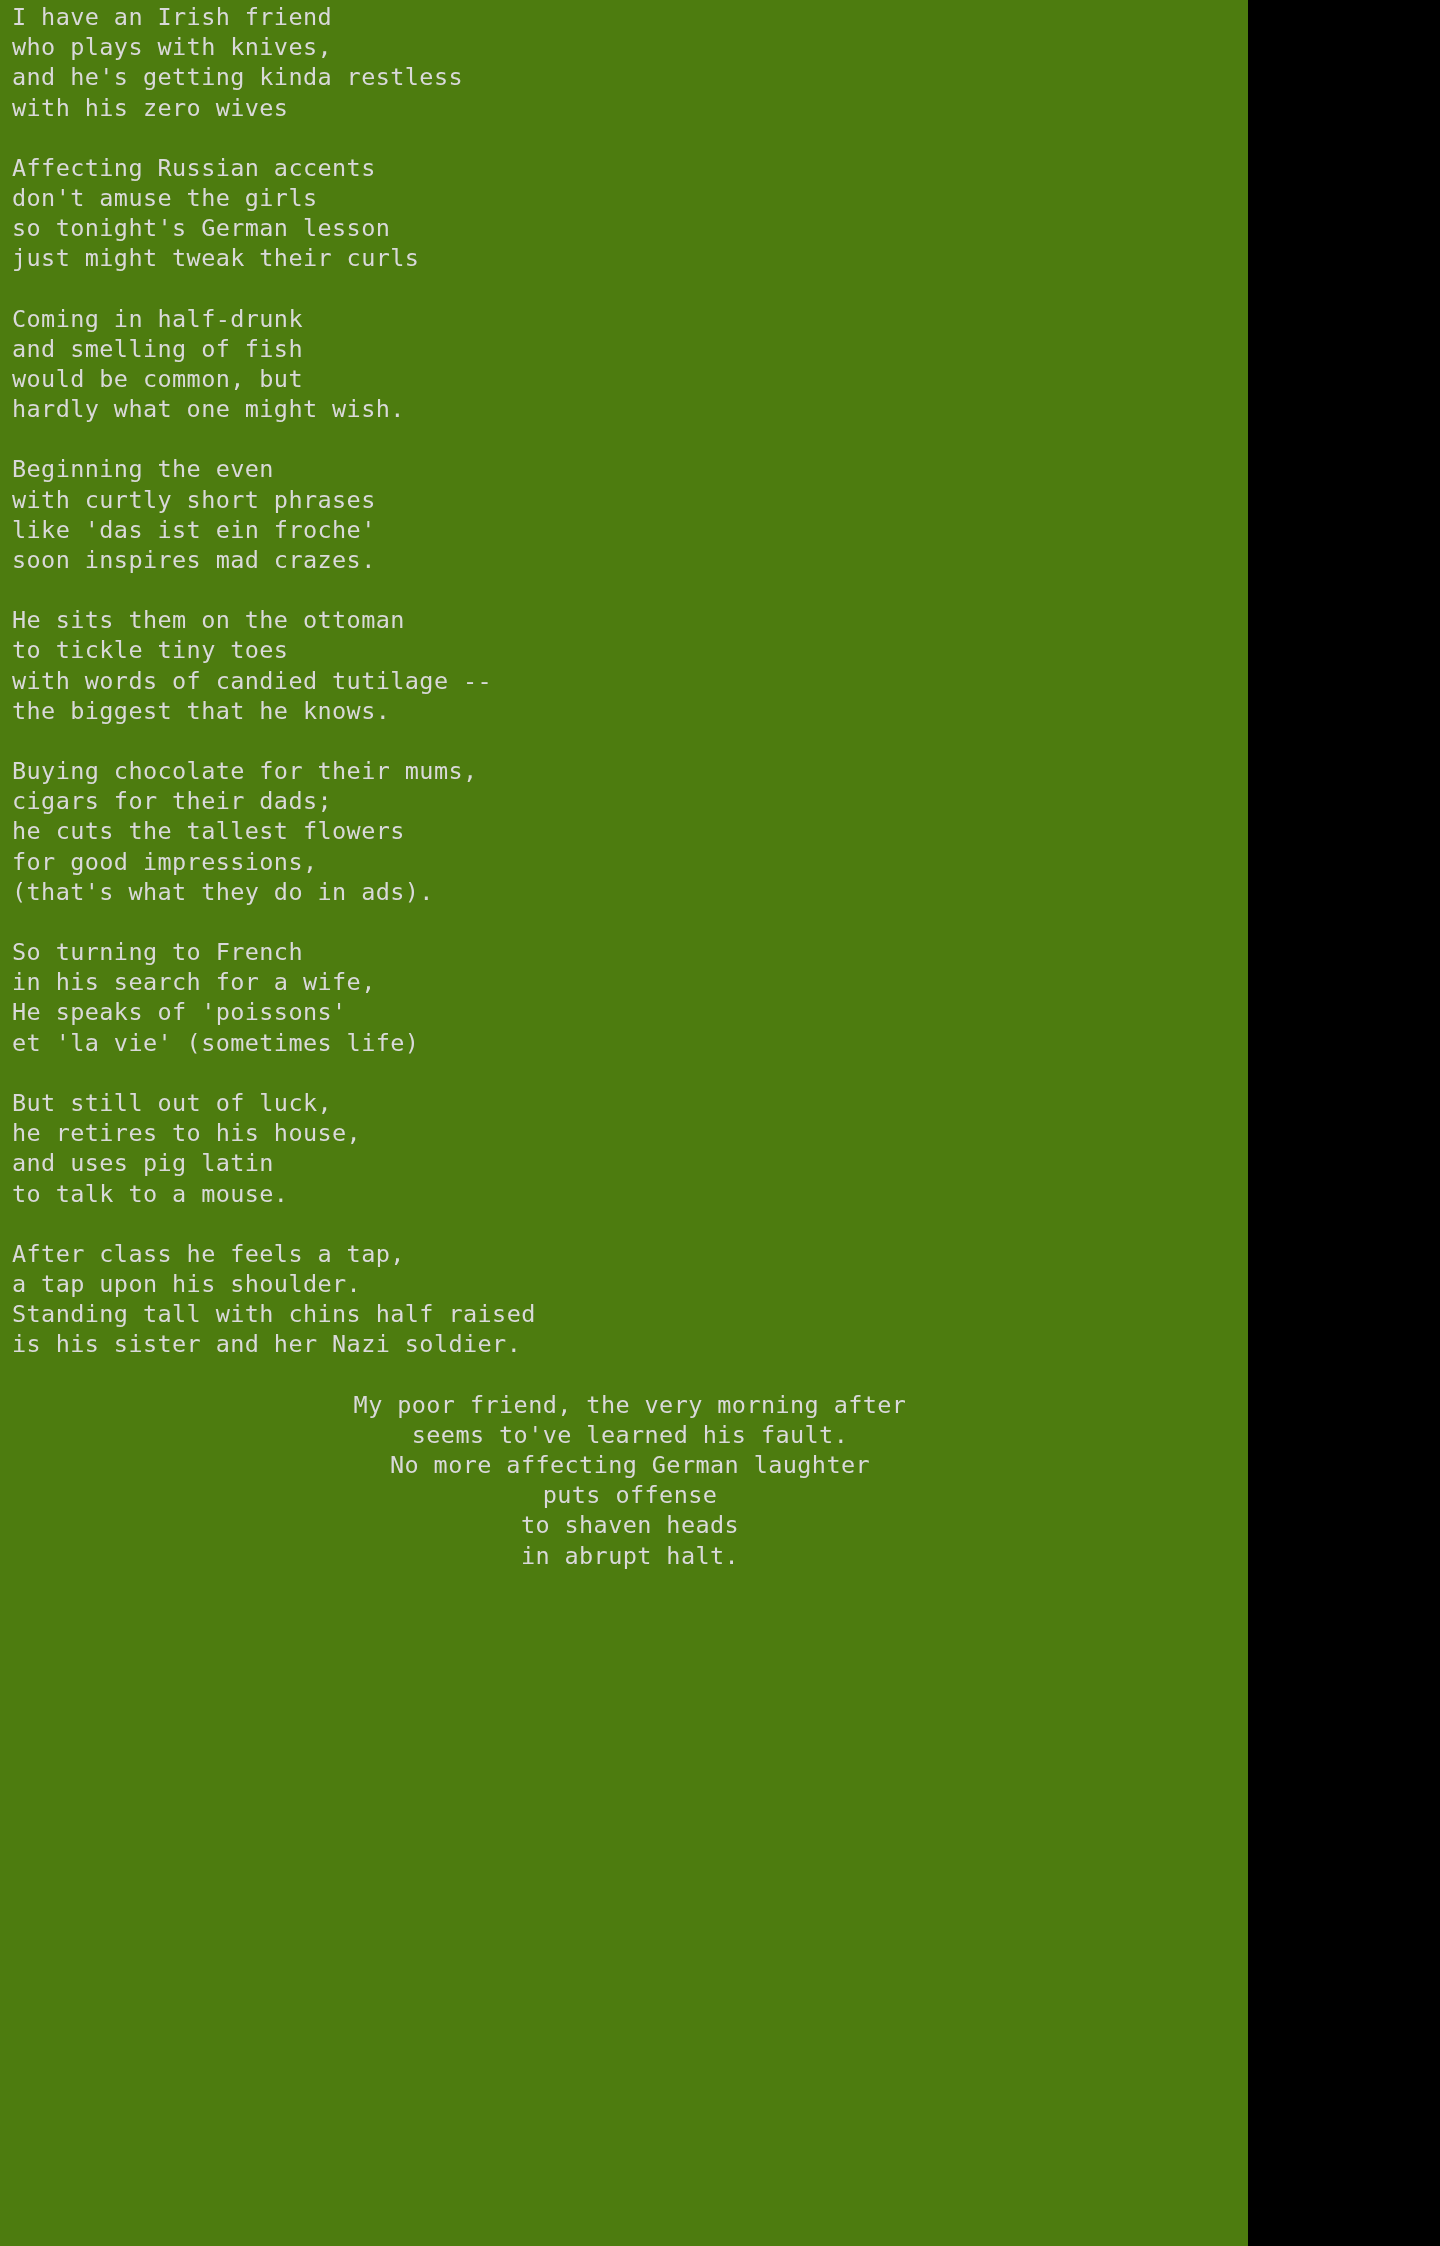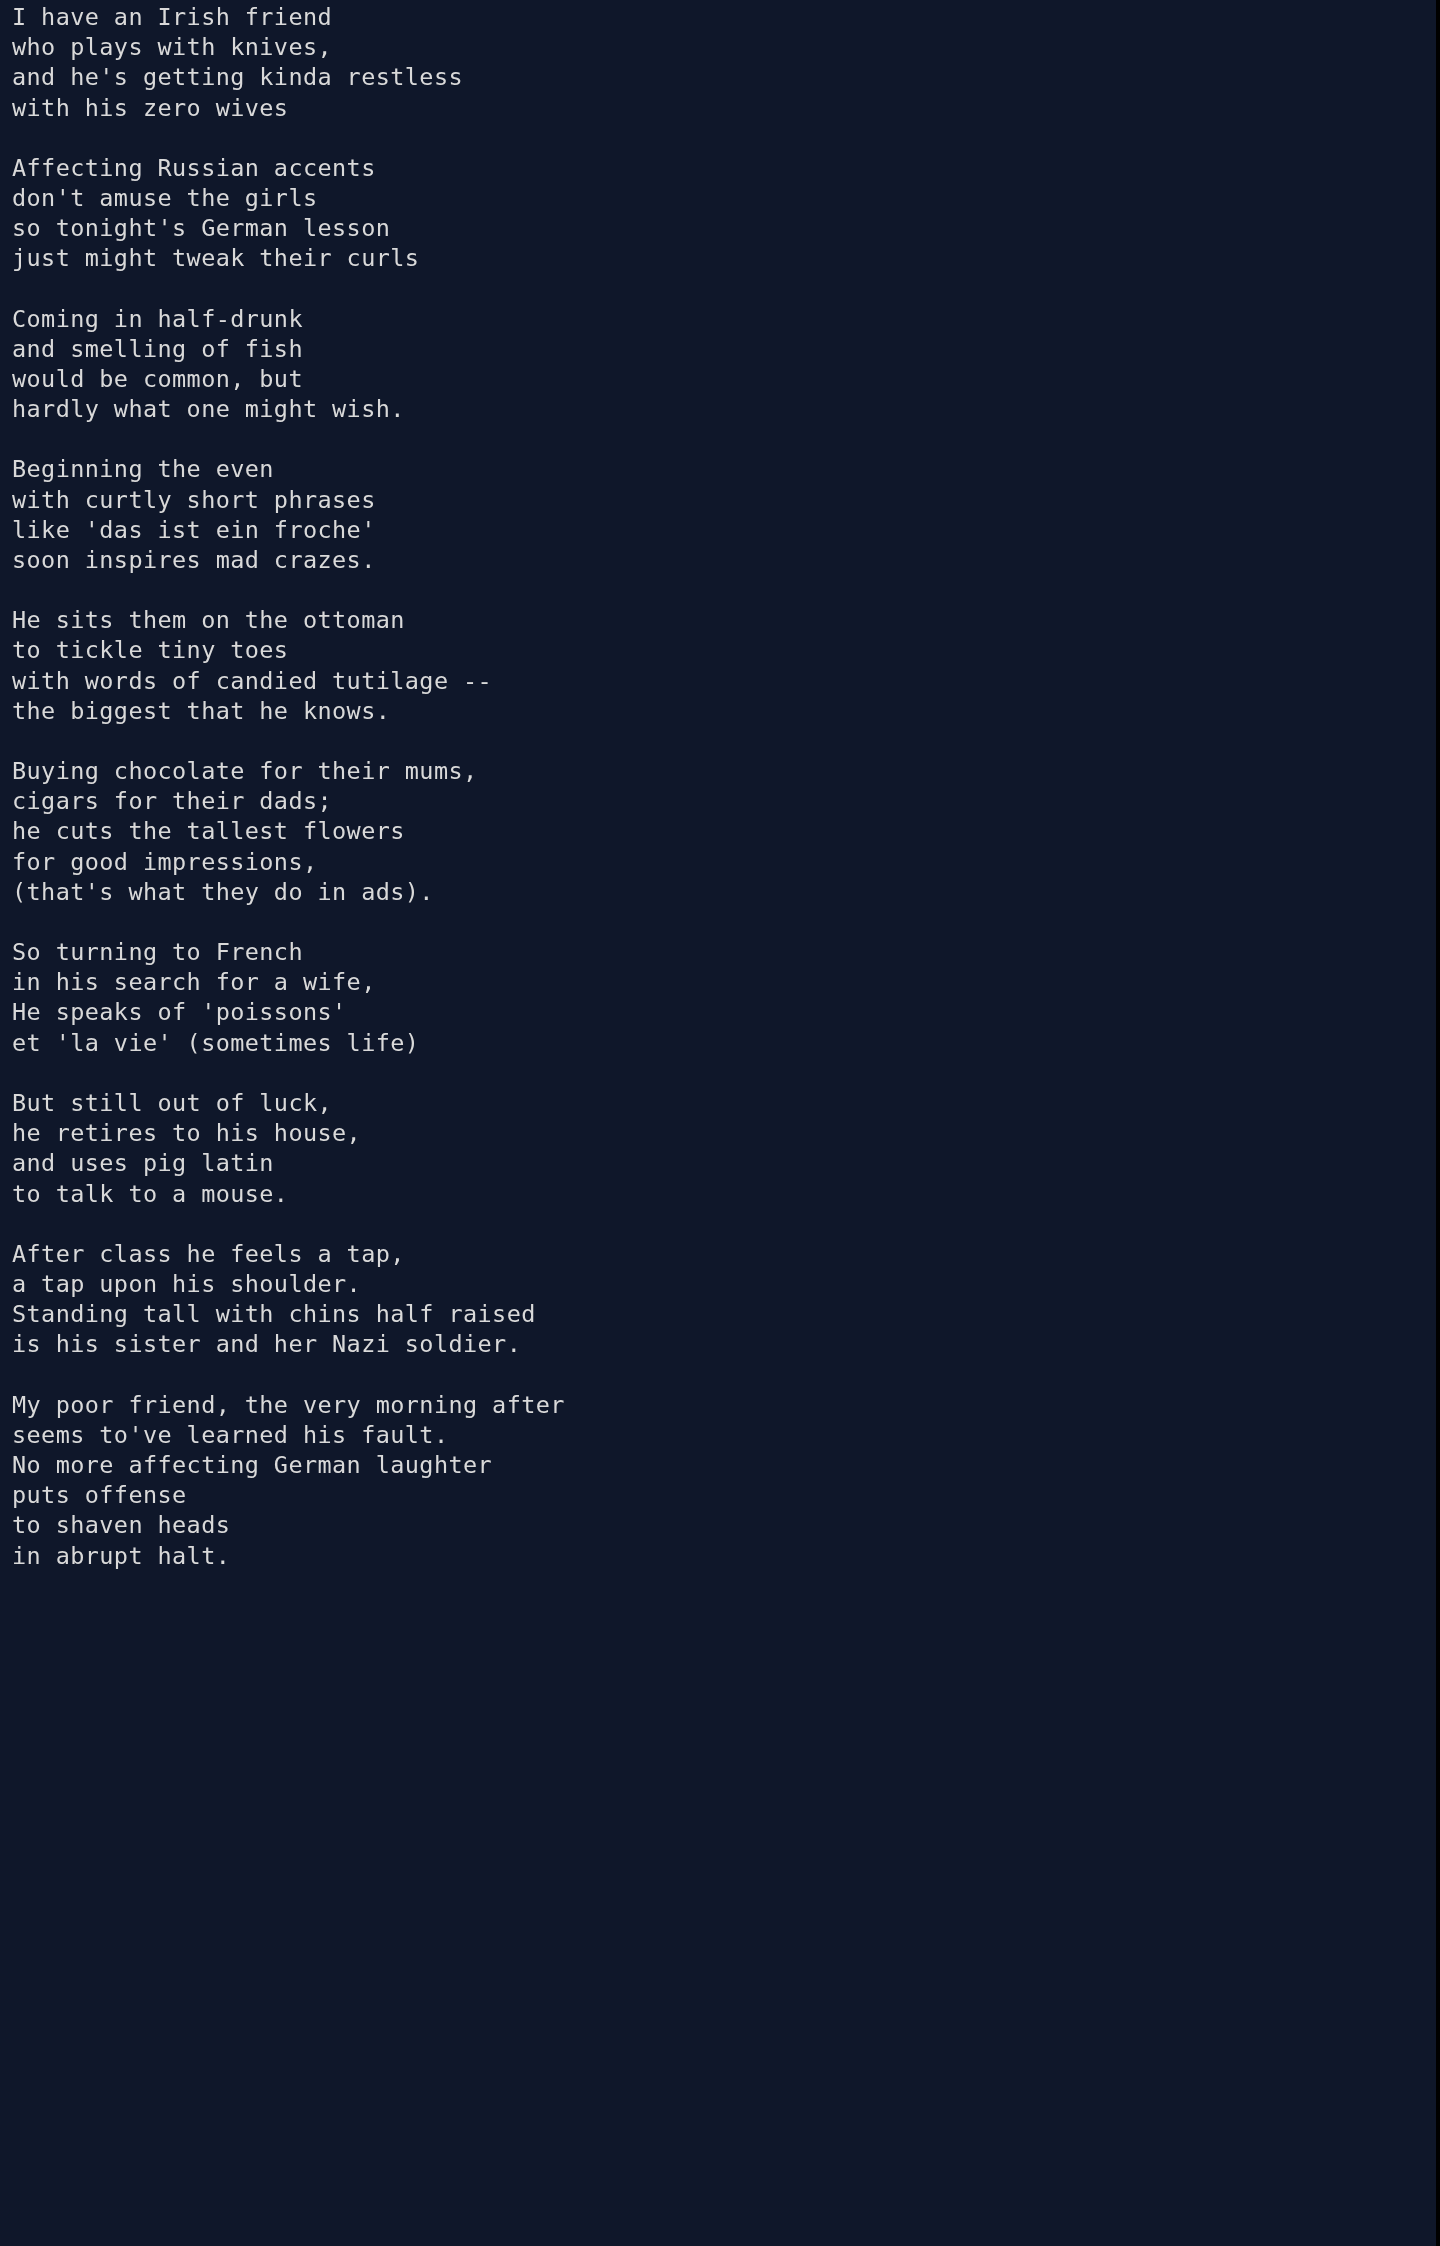--- a/index.html
+++ b/index.html
@@ -6,40 +6,41 @@
     margin: 0;
     padding: 0;
     background: #000000;
   }
   body {
     width: 1440px;
     min-height: 2246px;
     font-family: "DejaVu Sans Mono", monospace;
   }
   .page {
-    width: 1436px;
+    width: 1248px;
     min-height: 2246px;
-    background: #0f172a;
+    background: #4d7c0f;
     box-sizing: border-box;
     padding: 0px 0px 0px 12px;
   }
   .poem {
     color: #d9d9d9;
     font-family: "DejaVu Sans Mono", monospace;
     font-size: 23.5px;
     line-height: 30.2px;
     letter-spacing: 0.4px;
     white-space: pre-wrap;
     padding-top: 2px;
   }
   .stanza {
     margin: 0 0 30px 0;
   }
   .stanza:last-child {
     margin-bottom: 12px;
+    text-align: center;
   }
   .line {
     display: block;
     white-space: pre;
   }
 </style>
 </head>
 <body style="background: rgb(0, 0, 0);">
 
 <div class="page">

